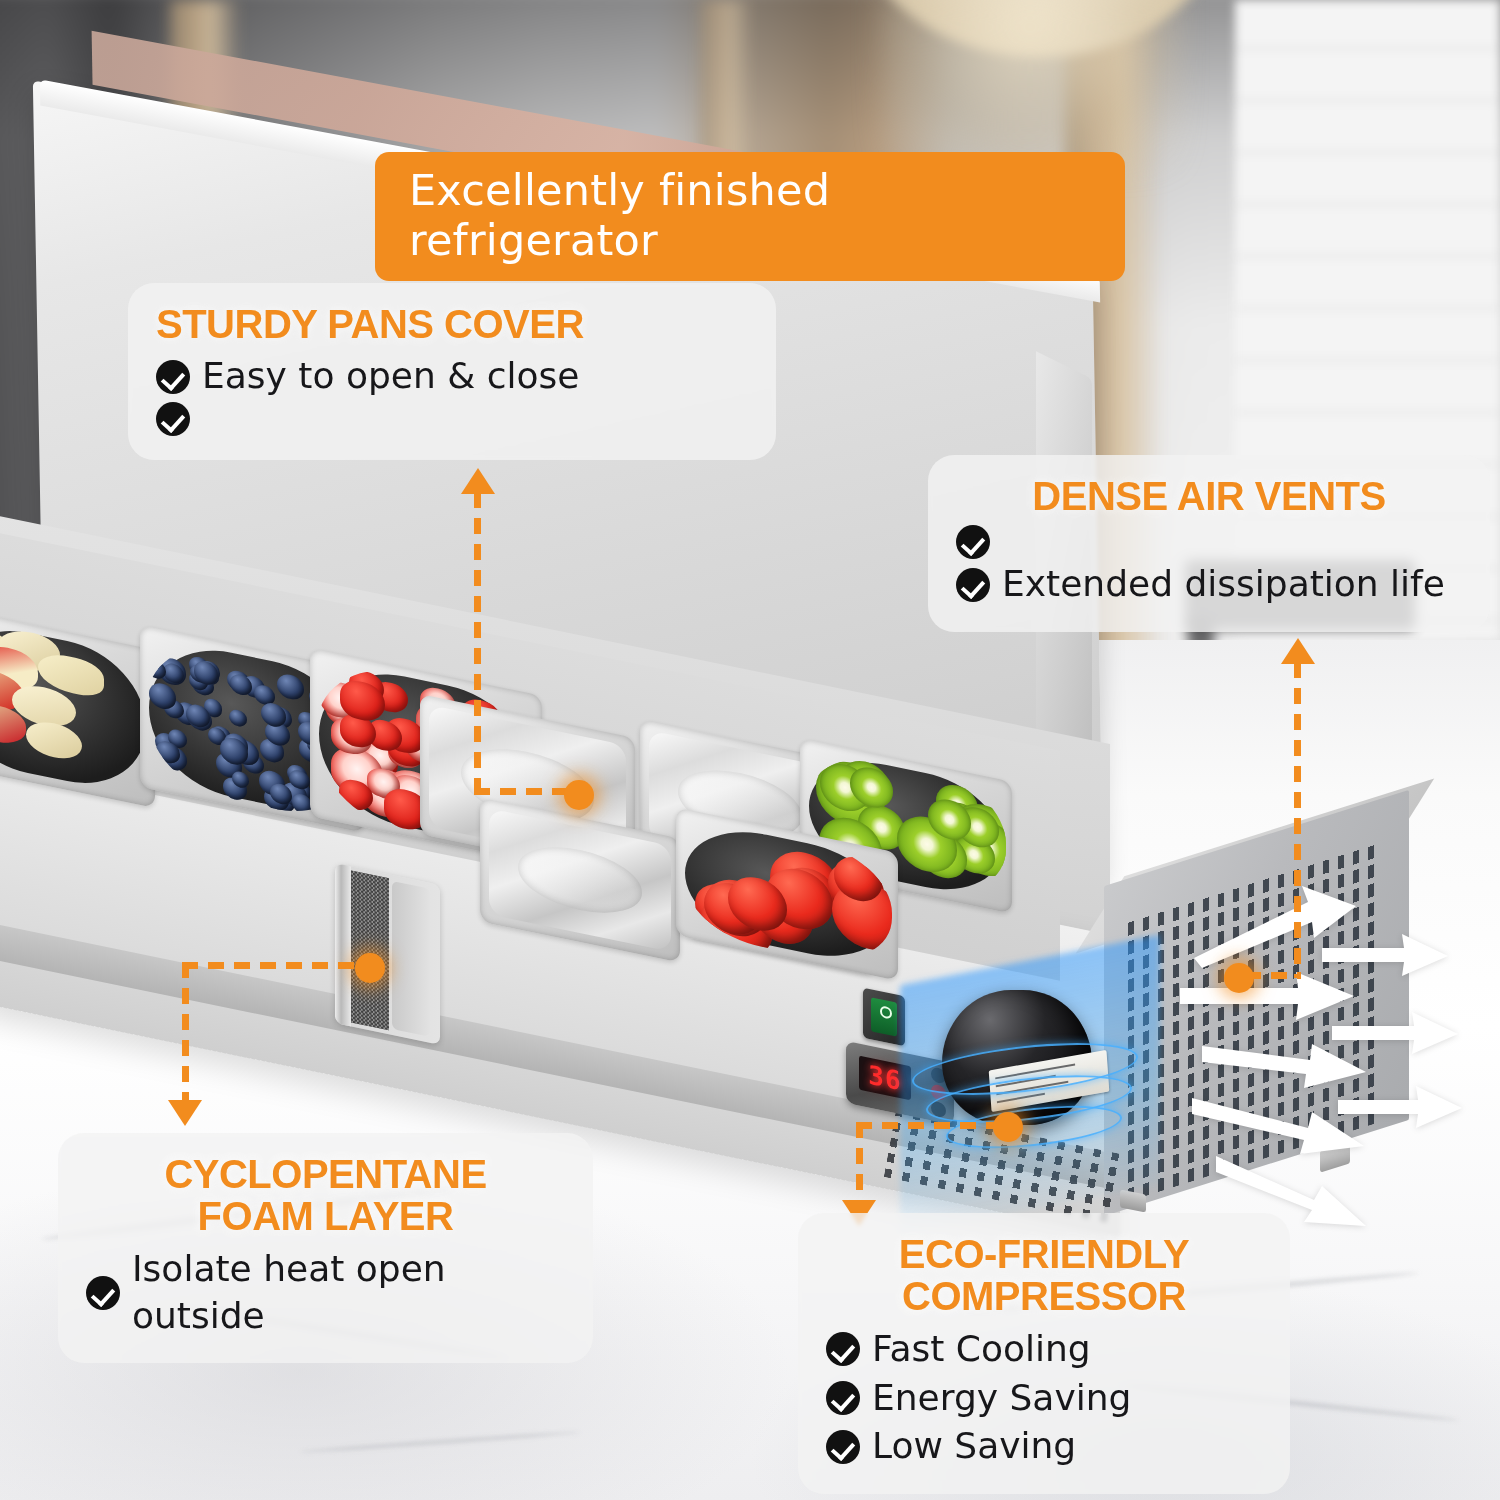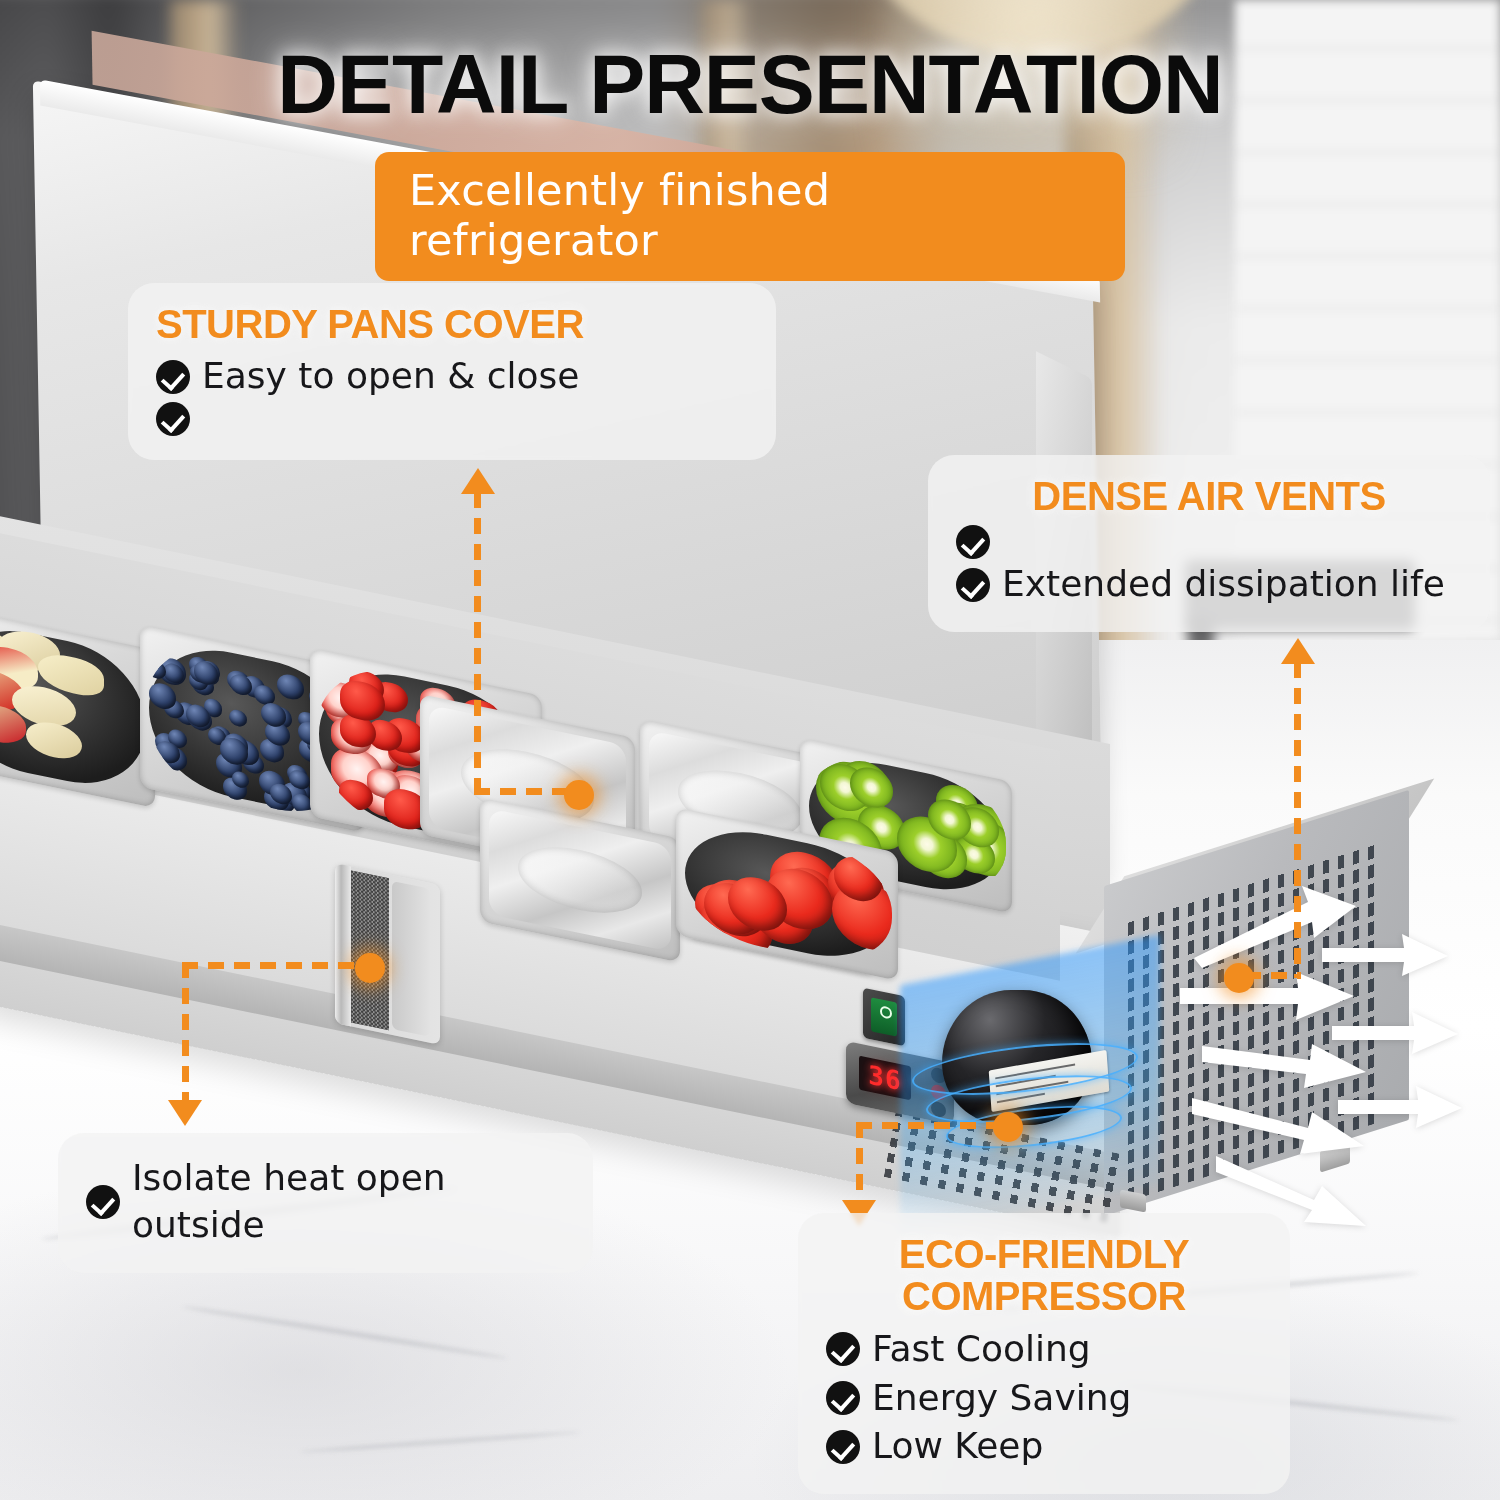--- a/index.html
+++ b/index.html
@@ -615,21 +615,20 @@
           <path d="M2 18 L84 18 L82 4 L128 26 L82 46 L84 32 L2 32 Z" fill="#ffffff"></path>
         </svg>
     </div>
     <div class="warrow" style="left:1336px;top:1082px;">
       <svg width="128" height="50" viewBox="0 0 128 50">
           <path d="M2 18 L82 18 L80 4 L126 26 L80 46 L82 32 L2 32 Z" fill="#ffffff"></path>
         </svg>
     </div>
   </div>
 
-  <div class="title">DETAIL PRESENTATION</div>
   <div class="subtitle">Excellently finished refrigerator</div>
 
   <div class="ar-up" style="left:461px;top:468px;"></div>
   <div class="dash-v" style="left:474px;top:492px;height:300px;"></div>
   <div class="dash-h" style="left:474px;top:788px;width:105px;"></div>
   <div class="dot" style="left:564px;top:780px;"></div>
 
   <div class="ar-up" style="left:1281px;top:638px;"></div>
   <div class="dash-v" style="left:1294px;top:662px;height:316px;"></div>
   <div class="dash-h" style="left:1245px;top:972px;width:56px;"></div>
@@ -661,20 +660,24 @@
     <div class="li">
       <span class="chk"></span>
     </div>
     <div class="li">
       <span class="chk"></span>
       <span>Extended dissipation life</span>
     </div>
   </div>
 
   <div class="card" style="left:58px;top:1133px;width:535px;">
+    <h3 style="text-align:center;">
+      <span>CYCLOPENTANE</span><br>
+      <span>FOAM LAYER</span>
+    </h3>
     <div class="li">
       <span class="chk"></span>
       <span>Isolate heat open outside</span>
     </div>
   </div>
 
   <div class="card" style="left:798px;top:1213px;width:492px;">
     <h3 style="text-align:center;">
       <span>ECO-FRIENDLY</span><br>
       <span>COMPRESSOR</span>
@@ -682,17 +685,17 @@
     <div class="li">
       <span class="chk"></span>
       <span>Fast Cooling</span>
     </div>
     <div class="li">
       <span class="chk"></span>
       <span>Energy Saving</span>
     </div>
     <div class="li">
       <span class="chk"></span>
-      <span>Low Keep</span>
+      <span>Low Saving</span>
     </div>
   </div>
 
 </div>
 
 </body></html>

